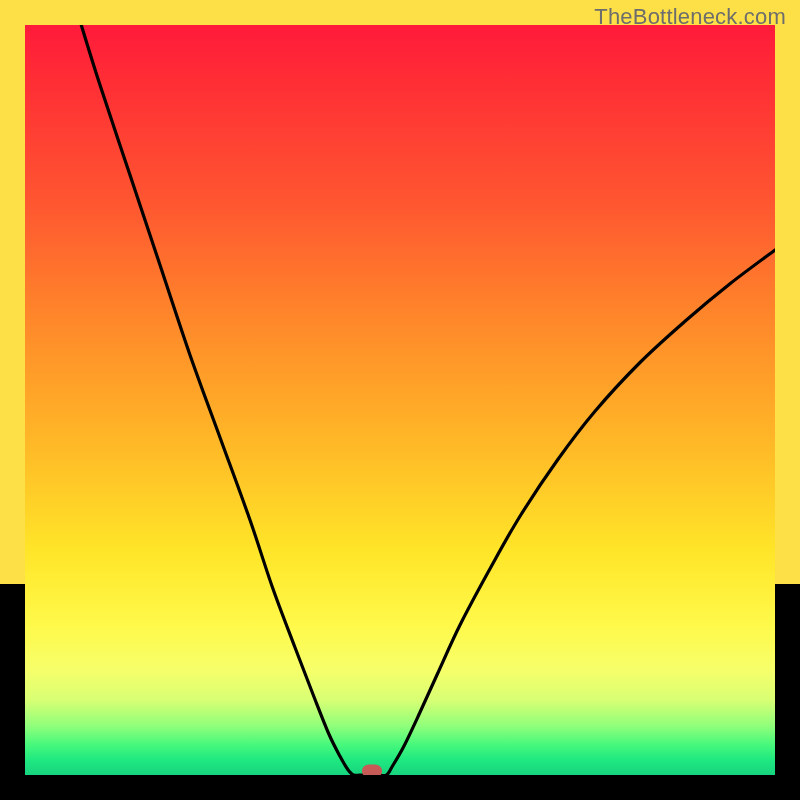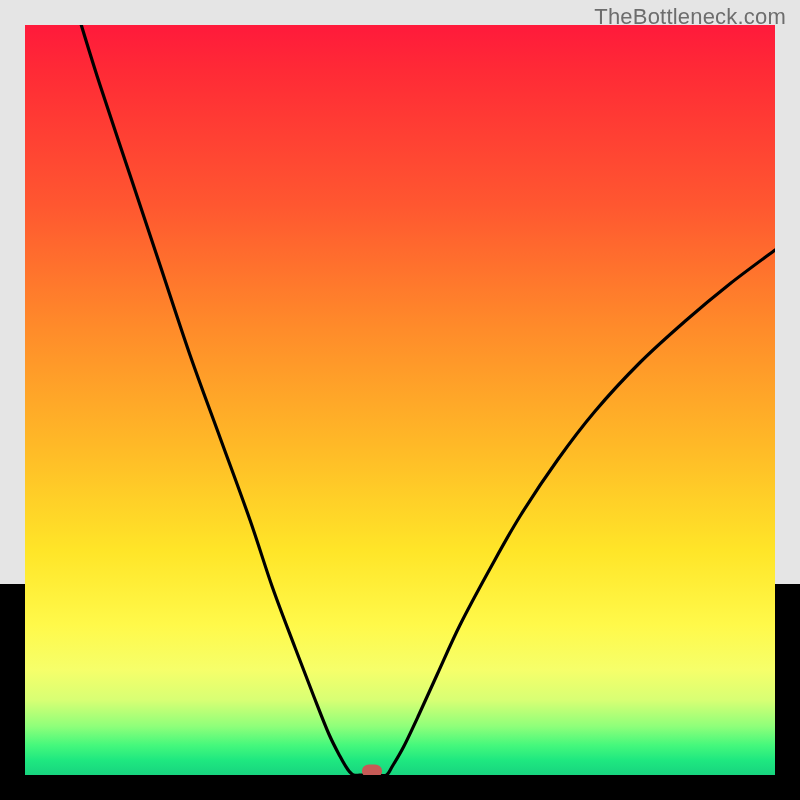--- a/index.html
+++ b/index.html
@@ -10,21 +10,21 @@
     background: #000;
     overflow: hidden;
     font-family: Arial, Helvetica, sans-serif;
   }
   .frame {
     position: absolute;
     left: 0;
     top: 0;
     width: 800px;
     height: 584px;
-    background: #e5e5e5;
+    background: #fde047;
   }
   .plot-area {
     position: absolute;
     left: 25px;
     top: 25px;
     width: 750px;
     height: 750px;
     overflow: hidden;
   }
   .gradient {

